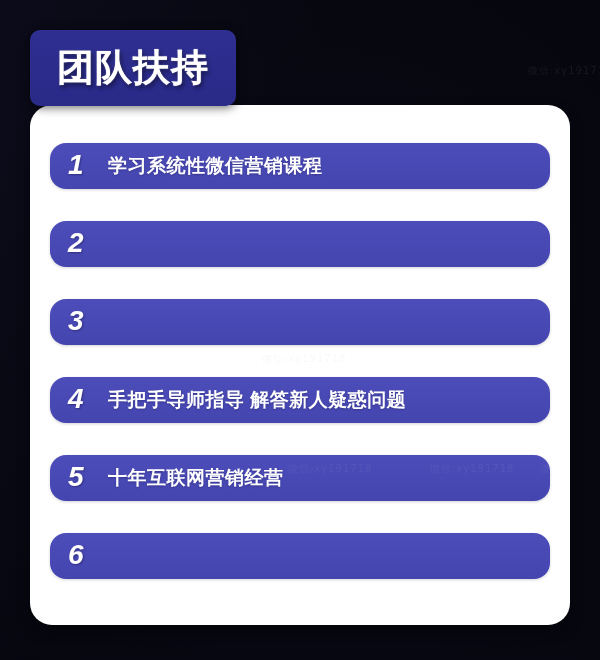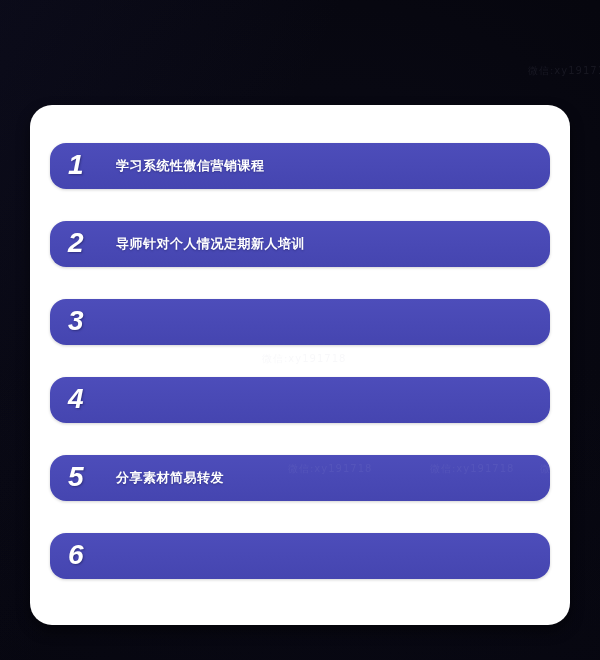--- a/index.html
+++ b/index.html
@@ -104,26 +104,26 @@
     line-height: 1;
     width: 26px;
     flex: 0 0 26px;
     text-align: left;
     text-shadow: 1px 1px 2px rgba(25,25,80,0.5);
     padding-bottom: 3px;
   }
 
   .pill-label {
     color: #ffffff;
-    font-size: 13px;
+    font-size: 19px;
     font-weight: bold;
     line-height: 1;
     white-space: nowrap;
     letter-spacing: 0.5px;
-    margin-left: 22px;
+    margin-left: 14px;
     padding-bottom: 2px;
     text-shadow: 0 1px 2px rgba(20,20,70,0.35);
   }
 
   
   .wm {
     position: absolute;
     font-size: 10px;
     letter-spacing: 1px;
     white-space: nowrap;
@@ -135,45 +135,48 @@
   .wm-light { color: rgba(255,255,255,0.055); }
   .wm-onwhite { color: rgba(90,90,130,0.045); }
 </style>
 </head>
 <body>
 
 <div class="screen">
 
   <div class="wm wm-dark" style="left:528px; top:64px;">微信:xy191718</div>
 
+  <div class="title-badge">
+    <span class="title-text">团队扶持</span>
+  </div>
 
   <div class="card">
     <div class="rows">
 
       <div class="pill">
         <span class="pill-num">1</span>
         <span class="pill-label">学习系统性微信营销课程</span>
       </div>
 
       <div class="pill">
         <span class="pill-num">2</span>
-        <span class="pill-label">导师针对个人情况定期新人培训</span>
       </div>
 
       <div class="pill">
         <span class="pill-num">3</span>
       </div>
 
       <div class="pill">
         <span class="pill-num">4</span>
+        <span class="pill-label">手把手导师指导  解答新人疑惑问题</span>
       </div>
 
       <div class="pill">
         <span class="pill-num">5</span>
-        <span class="pill-label">分享素材简易转发</span>
+        <span class="pill-label">十年互联网营销经营</span>
       </div>
 
       <div class="pill">
         <span class="pill-num">6</span>
       </div>
 
     </div>
   </div>
 
   <div class="wm wm-onwhite" style="left:262px; top:352px;">微信:xy191718</div>

